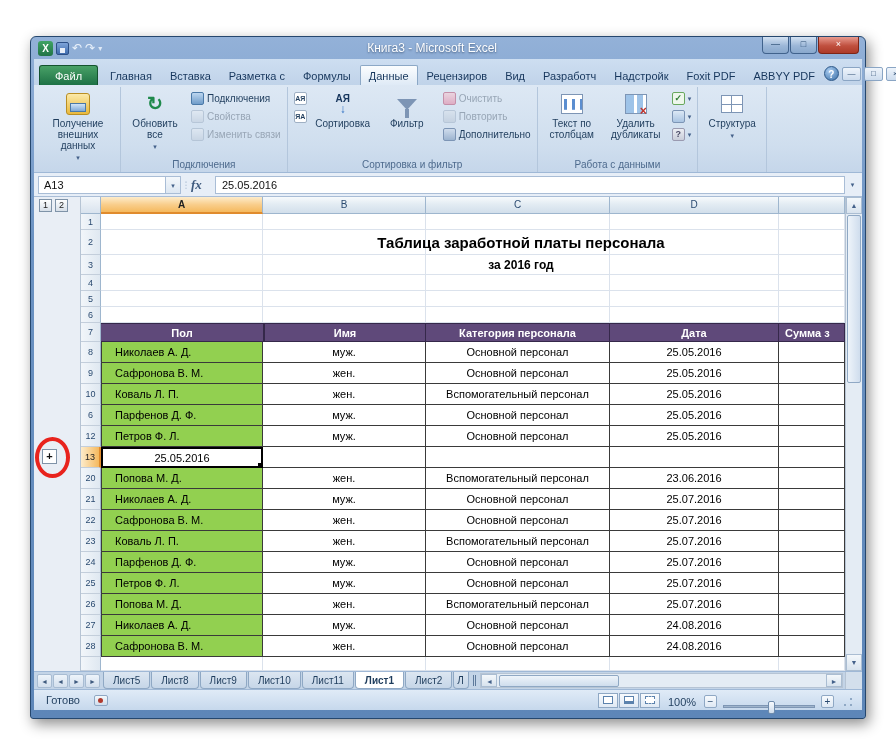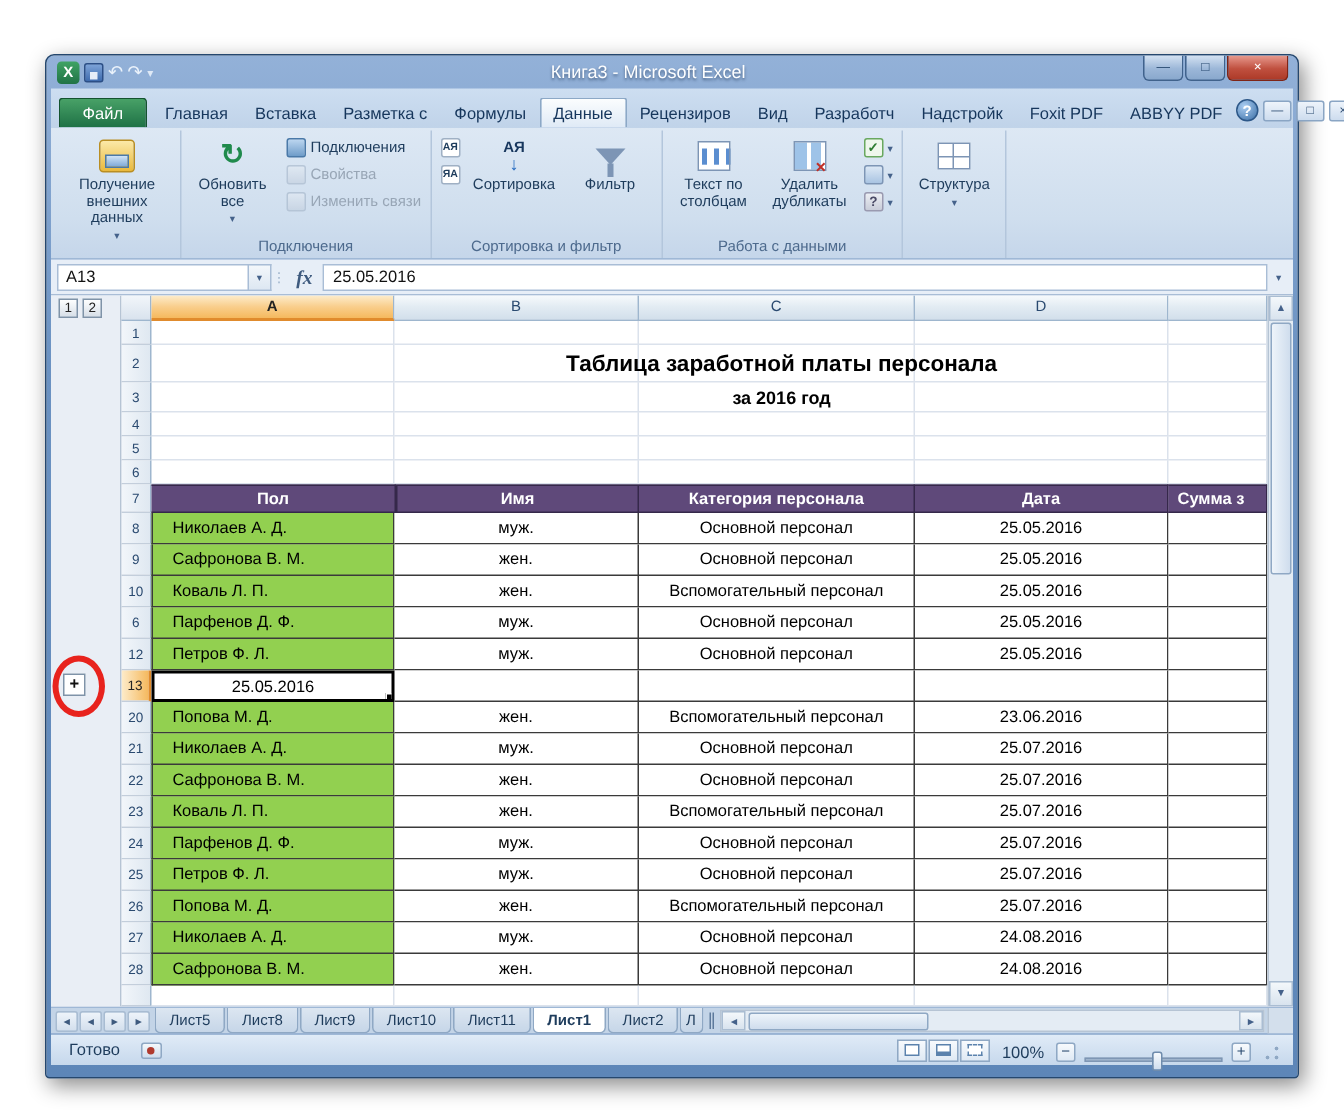--- a/index.html
+++ b/index.html
@@ -82,21 +82,21 @@
   .i-outline{width:22px;height:18px;background:#fff;border:1px solid #7d95b5;
              background-image:linear-gradient(#7d95b5,#7d95b5),linear-gradient(#7d95b5,#7d95b5);
              background-size:100% 1px,1px 100%;background-position:0 8px,9px 0;background-repeat:no-repeat}
 
   
   .fbar{height:24px;background:#e7eef7;border-bottom:1px solid #a9bdd6;display:flex;align-items:center;padding:0 2px}
   .namebox{width:128px;height:18px;background:#fff;border:1px solid #a9bdd6;font-size:11px;padding:0 5px;display:flex;align-items:center;margin-left:2px;color:#111}
   .nb-drop{width:15px;height:18px;border:1px solid #a9bdd6;border-left:none;background:linear-gradient(#f3f7fb,#dde7f2);
            font-size:7px;text-align:center;line-height:17px;color:#44618a}
   .fbar-sep{width:10px;text-align:center;color:#9db2ca;font-size:9px}
-  .fx{width:24px;text-align:center;font-style:italic;font-family:"Liberation Serif",serif;font-size:13px;color:#3e5a7e;font-weight:bold}
+  .fx{width:24px;text-align:left;font-style:italic;font-family:"Liberation Serif",serif;font-size:13px;color:#3e5a7e;font-weight:bold}
   .formula{flex:1;height:18px;background:#fff;border:1px solid #a9bdd6;font-size:11px;padding:0 6px;display:flex;align-items:center;color:#111}
   .f-drop{width:15px;text-align:center;font-size:7px;color:#44618a}
 
   
   .grid{flex:1;position:relative;background:#fff;overflow:hidden}
   .outline-g{position:absolute;left:0;top:0;bottom:0;width:47px;background:#e9eef5;border-right:1px solid #b6c4d4}
   .ol-btn{position:absolute;width:13px;height:13px;border:1px solid #7f93a8;background:linear-gradient(#fdfefe,#d7dfe8);
           font-size:9px;text-align:center;line-height:11px;color:#222}
   .ol-plus{position:absolute;left:8px;top:252px;width:15px;height:15px;border:1px solid #7f93a8;background:#fff;
            font-size:11px;font-weight:bold;text-align:center;line-height:13px;color:#111}
@@ -278,20 +278,34 @@
               </span>
             </span>
             <span>Сортировка</span>
           </div>
           <div class="bigbtn w60">
             <span class="bicon">
                 <span class="i-funnel"></span>
               </span>
             <span>Фильтр</span>
           </div>
+          <div class="minicol">
+            <div class="smallbtn disabled">
+              <span class="sicon i-clear"></span>
+              <span>Очистить</span>
+            </div>
+            <div class="smallbtn disabled">
+              <span class="sicon i-reapply"></span>
+              <span>Повторить</span>
+            </div>
+            <div class="smallbtn">
+              <span class="sicon i-adv"></span>
+              <span>Дополнительно</span>
+            </div>
+          </div>
         </div>
         <div class="rgroup-label">Сортировка и фильтр</div>
       </div>
 
       <div class="rgroup">
         <div class="rgroup-body">
           <div class="bigbtn w60">
             <span class="bicon">
                 <span class="i-ttc"></span>
               </span>

